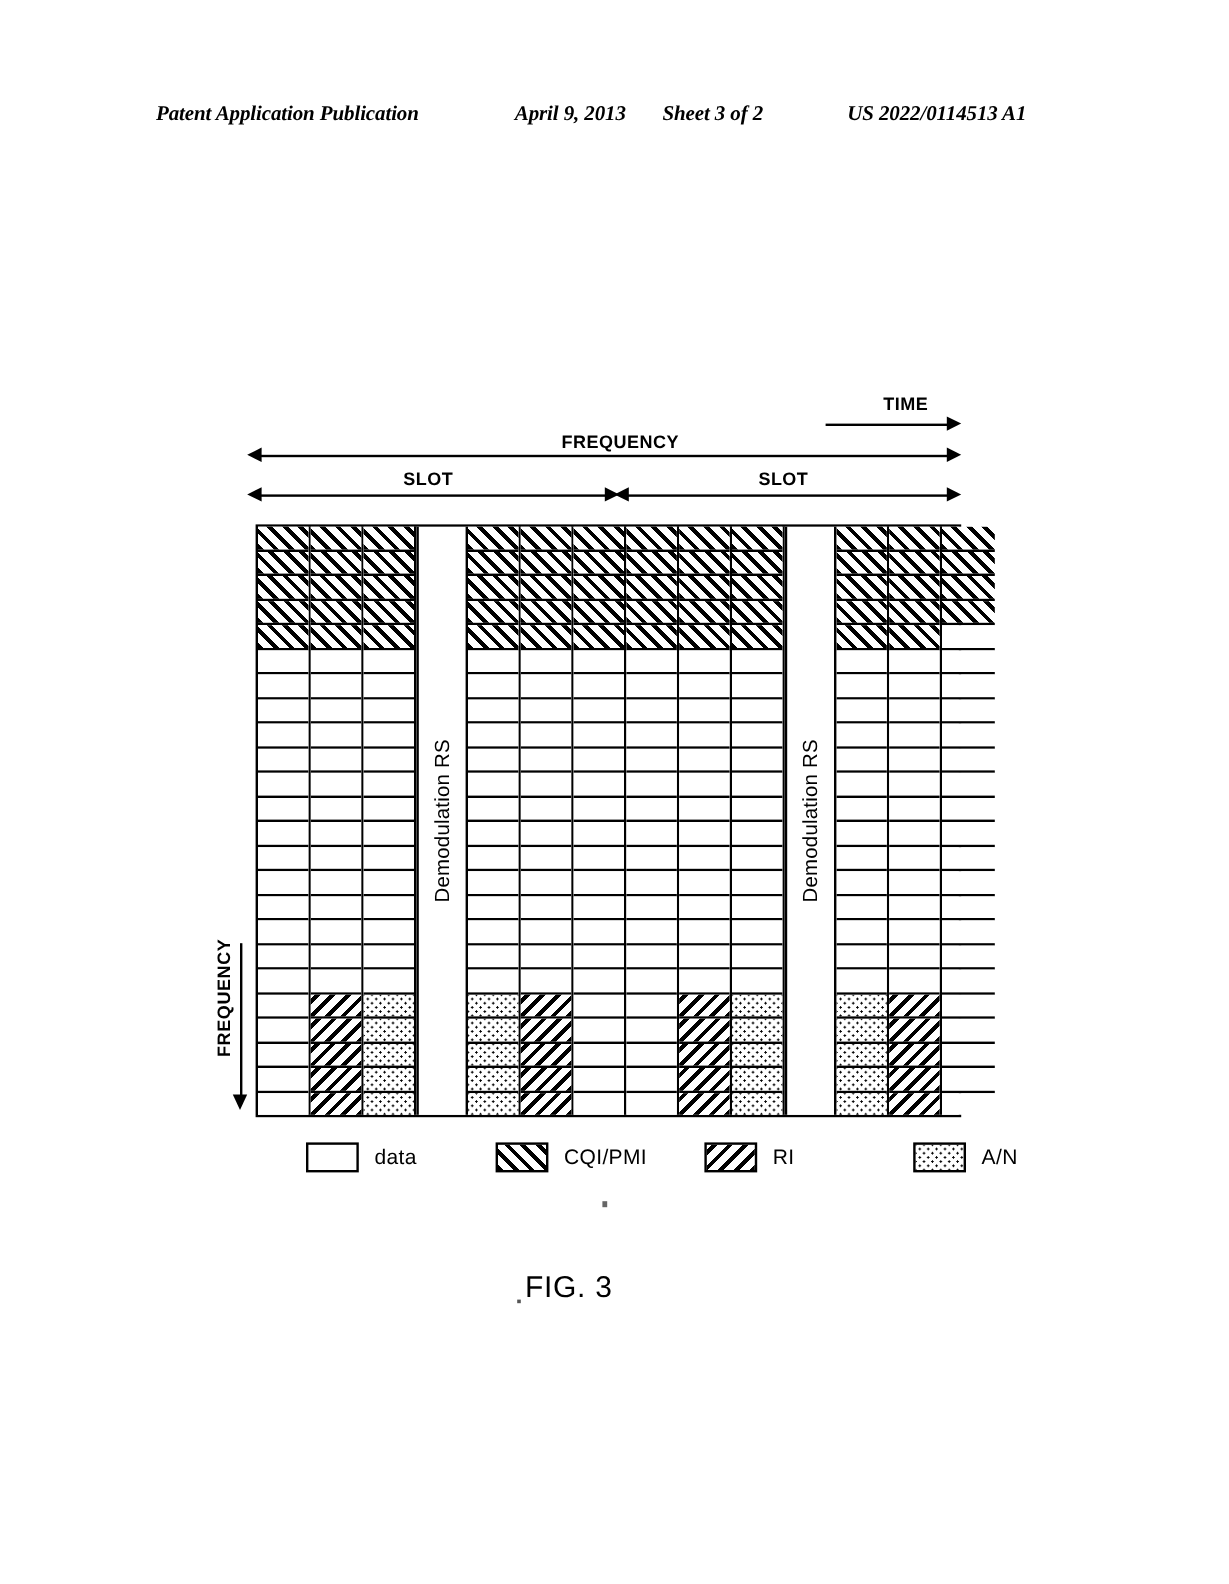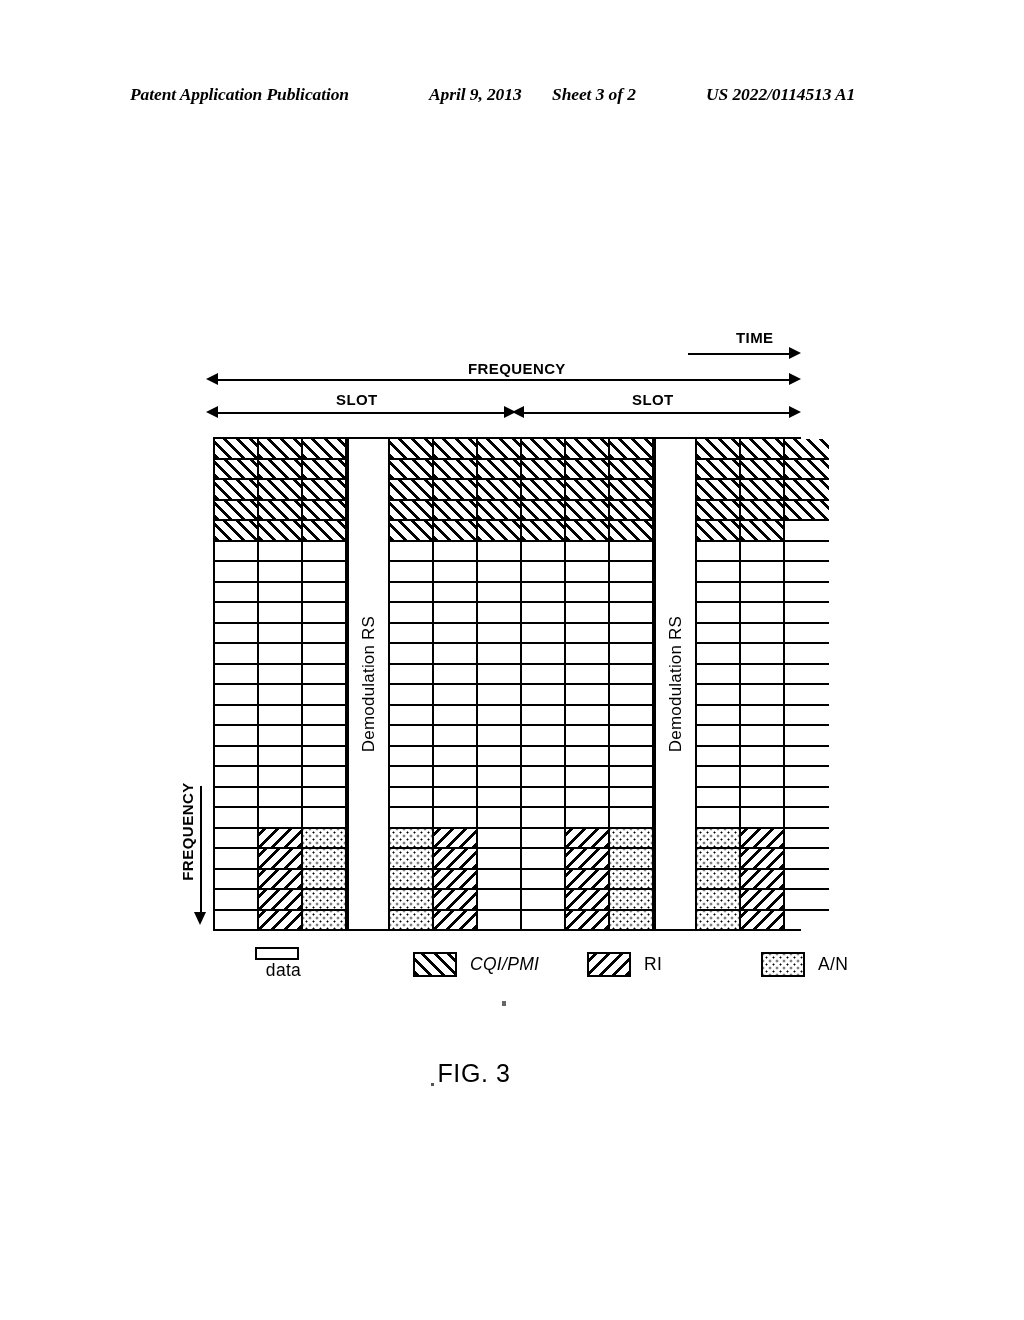--- a/index.html
+++ b/index.html
@@ -592,25 +592,25 @@
           <div class="cell f-data"></div>
           <div class="cell f-data"></div>
           <div class="cell f-data"></div>
           <div class="cell f-data"></div>
           <div class="cell f-data"></div>
         </div>
       </div>
   </div>
 
   <div id="legend">
-      <div class="leg-item" style="left: 0px; flex-direction: column;">
+      <div class="leg-item" style="left: 0px;">
         <div class="leg-swatch f-data"></div>
         <div class="leg-label">data</div>
       </div>
-      <div class="leg-item" style="left: 158px; font-style: italic;">
+      <div class="leg-item" style="left: 158px;">
         <div class="leg-swatch f-cqi"></div>
         <div class="leg-label">CQI/PMI</div>
       </div>
       <div class="leg-item" style="left: 312px; padding-left: 20px;">
         <div class="leg-swatch f-ri"></div>
         <div class="leg-label">RI</div>
       </div>
       <div class="leg-item" style="left: 464px; padding-left: 42px;">
         <div class="leg-swatch f-an"></div>
         <div class="leg-label">A/N</div>

